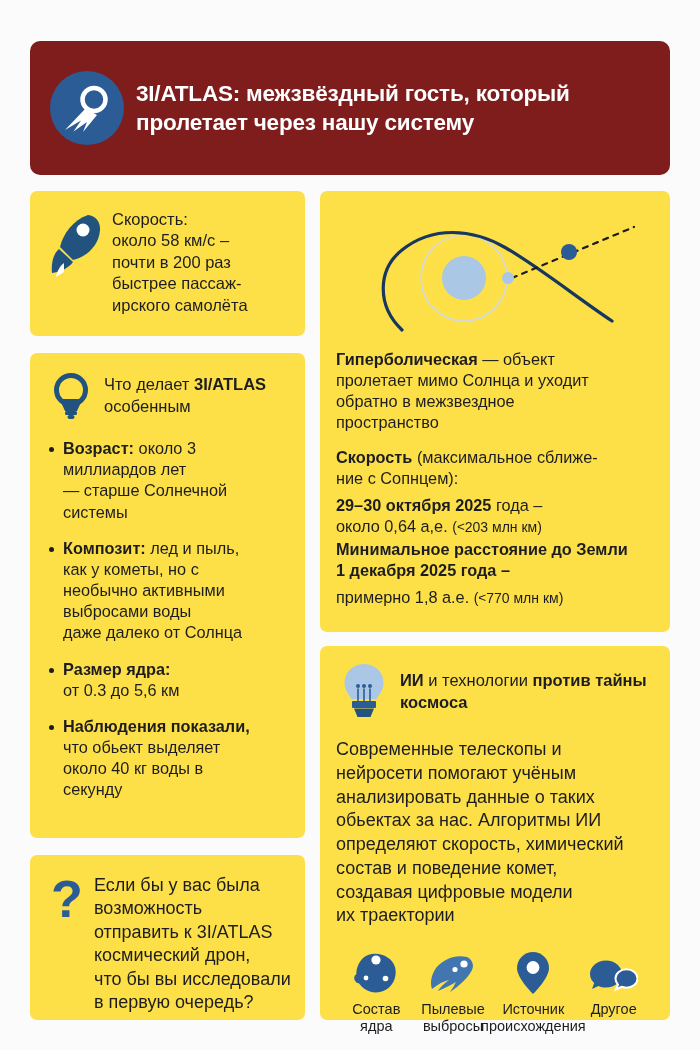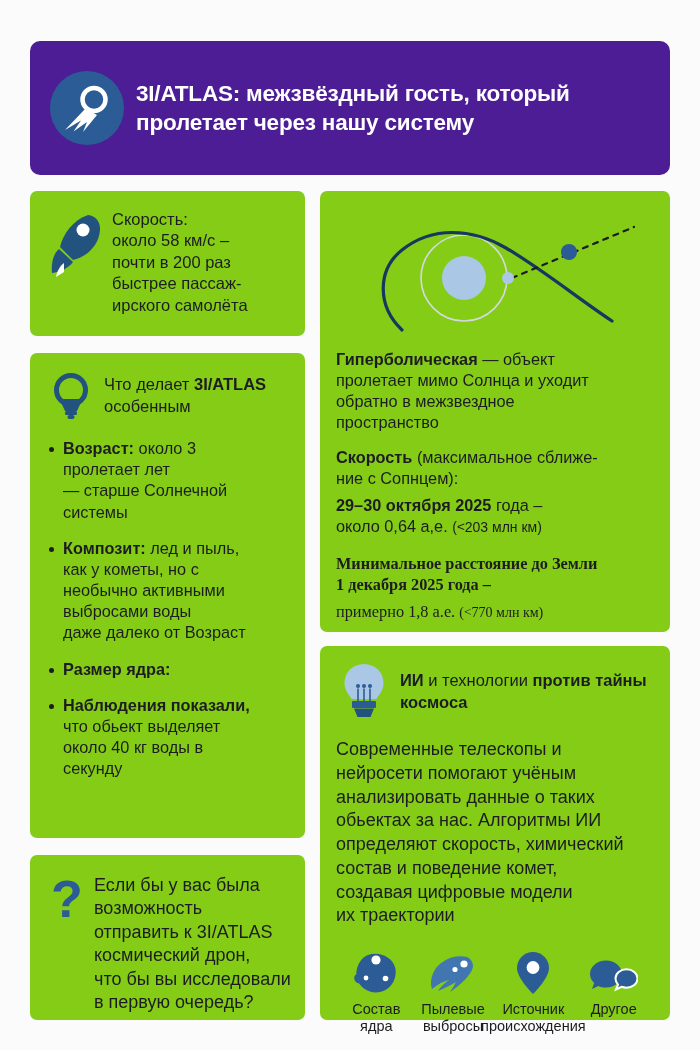--- a/index.html
+++ b/index.html
@@ -9,21 +9,21 @@
     font-family: "Liberation Sans", "DejaVu Sans", sans-serif;
     color: #1d1d21;
     overflow: hidden;
   }
   .page { position: relative; width: 700px; height: 1050px; padding: 0; }
 
   
   .header {
     position: absolute; left: 30px; top: 41px;
     width: 640px; height: 134px;
-    background: #4c1d95;
+    background: #7f1d1d;
     border-radius: 10px;
     display: flex; align-items: center;
     padding: 0 18px 0 20px;
   }
   .header-badge {
     width: 74px; height: 74px; flex: 0 0 74px;
     border-radius: 50%;
     background: #2c5c95;
     display: flex; align-items: center; justify-content: center;
     margin-right: 12px;
@@ -32,21 +32,21 @@
     color: #ffffff;
     font-size: 22.5px;
     font-weight: bold;
     line-height: 1.30;
     letter-spacing: -0.2px;
   }
 
   
   .card {
     position: absolute;
-    background: #84cc16;
+    background: #fde047;
     border-radius: 7px;
   }
   .col-left  { left: 30px;  width: 275px; }
   .col-right { left: 320px; width: 350px; }
 
   .card-speed    { top: 191px;  height: 145px; padding: 16px 14px 12px 14px; }
   .card-what     { top: 353px;  height: 485px; padding: 16px 14px 14px 16px; }
   .card-question { top: 855px;  height: 165px; padding: 16px 14px 14px 14px; }
 
   .card-orbit    { top: 191px;  height: 441px; padding: 14px 16px 10px 16px; }
@@ -93,21 +93,21 @@
   .orbit-figure svg { position: absolute; left: 0; top: 0; }
 
   .para { font-size: 16.3px; line-height: 1.28; margin-top: 14px; }
   .para .ln { display: block; }
   .para b { font-weight: bold; }
   .small { font-size: 14px; }
   .lt { font-size: 13.5px; vertical-align: 1px; }
 
   .orbit-p1 { margin-top: 16px; }
   .orbit-p2 { margin-top: 15px; }
-  .orbit-p3 { margin-top: 17px; font-family: Liberation Serif, serif; }
+  .orbit-p3 { margin-top: 2px; }
 
   
   .ai-icon { width: 56px; height: 62px; margin-right: 8px; flex: 0 0 56px; margin-top: 0; }
   .ai-head { font-size: 16.5px; line-height: 1.32; padding-top: 10px; }
   .ai-head b { font-weight: bold; }
   .ai-body { font-size: 18px; line-height: 1.32; margin-top: 16px; }
   .ai-body .ln { display: block; }
 
   .icon-row { display: flex; justify-content: space-between; align-items: flex-start;
               margin-top: 22px; padding: 0 2px; }
@@ -170,34 +170,35 @@
       <div class="what-head">
         <span class="ln">Что делает</span>
         <span class="ln"><b>3I/ATLAS</b><span> особенным</span></span>
       </div>
     </div>
 
     <ul class="bullets">
       <li>
         <b>Возраст:</b>
         <span>около 3</span>
-        <span class="ln">пролетает лет</span>
+        <span class="ln">миллиардов лет</span>
         <span class="ln">— старше Солнечной</span>
         <span class="ln">системы</span>
       </li>
       <li>
         <b>Композит:</b>
         <span>лед и пыль,</span>
         <span class="ln">как у кометы, но с</span>
         <span class="ln">необычно активными</span>
         <span class="ln">выбросами воды</span>
-        <span class="ln">даже далеко от Возраст</span>
+        <span class="ln">даже далеко от Солнца</span>
       </li>
       <li>
         <b class="ln">Размер ядра:</b>
+        <span class="ln">от 0.3 до 5,6 км</span>
       </li>
       <li>
         <b class="ln">Наблюдения показали,</b>
         <span class="ln">что обьект выделяет</span>
         <span class="ln">около 40 кг воды в</span>
         <span class="ln">секунду</span>
       </li>
     </ul>
   </div>
 

